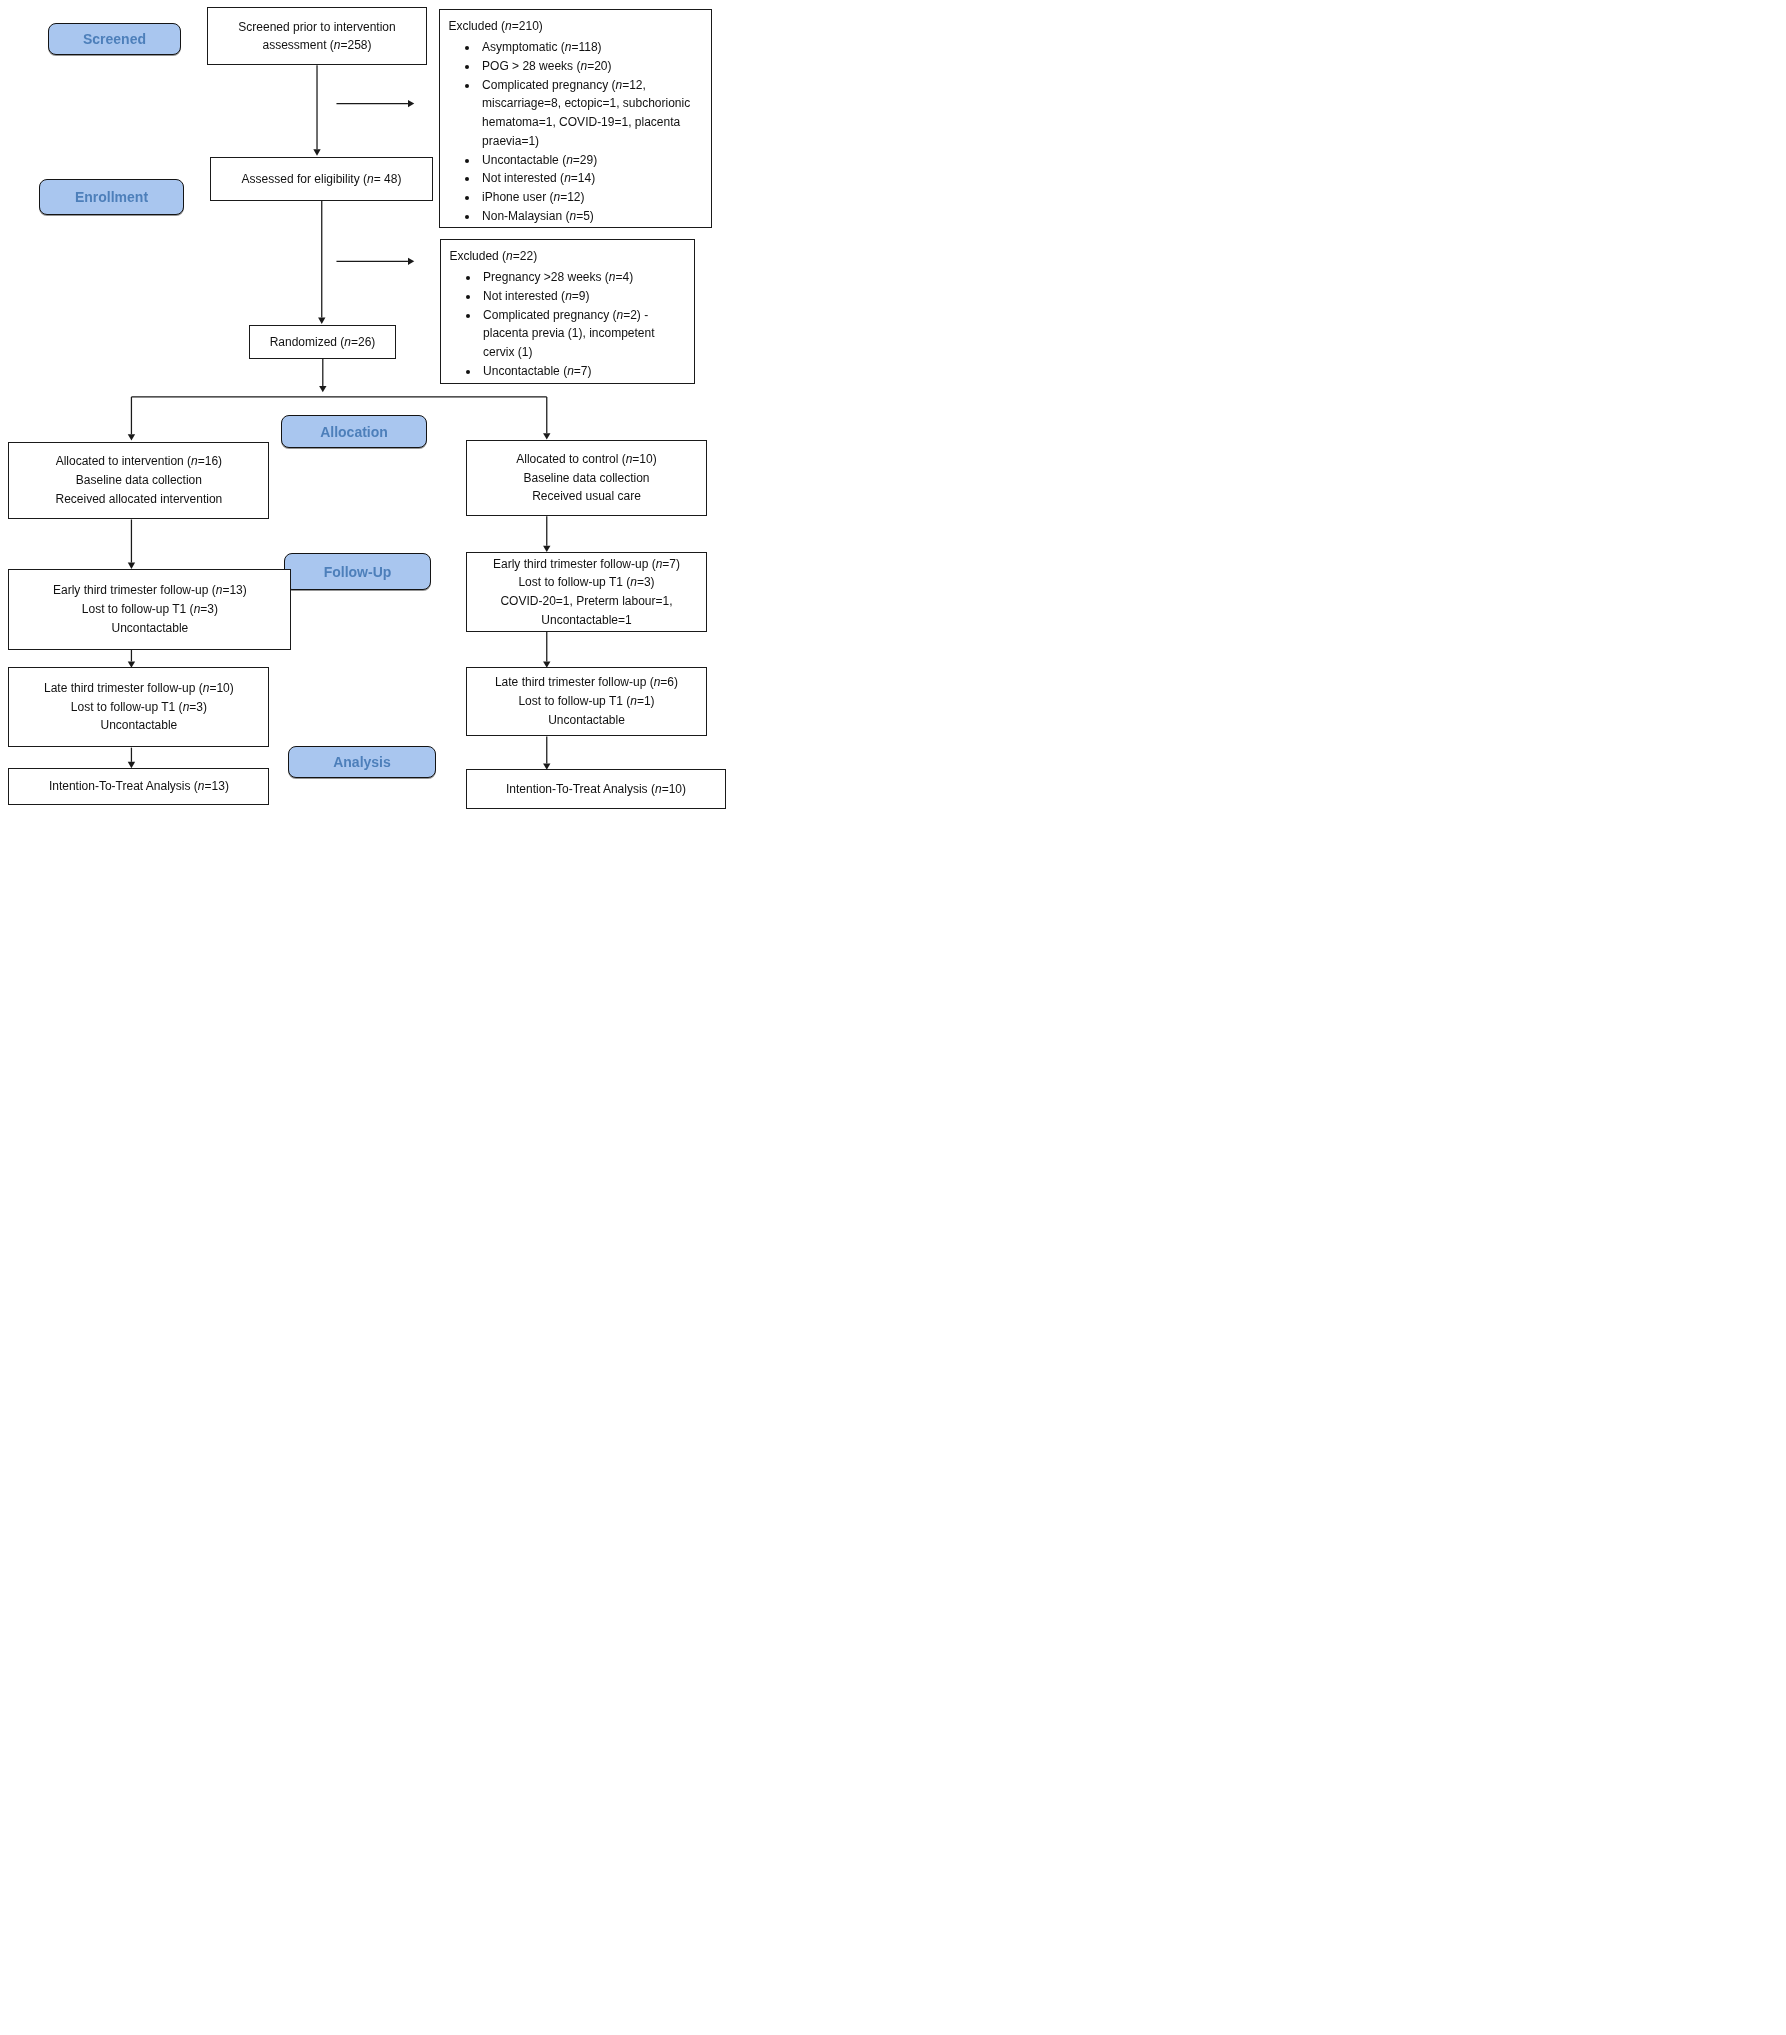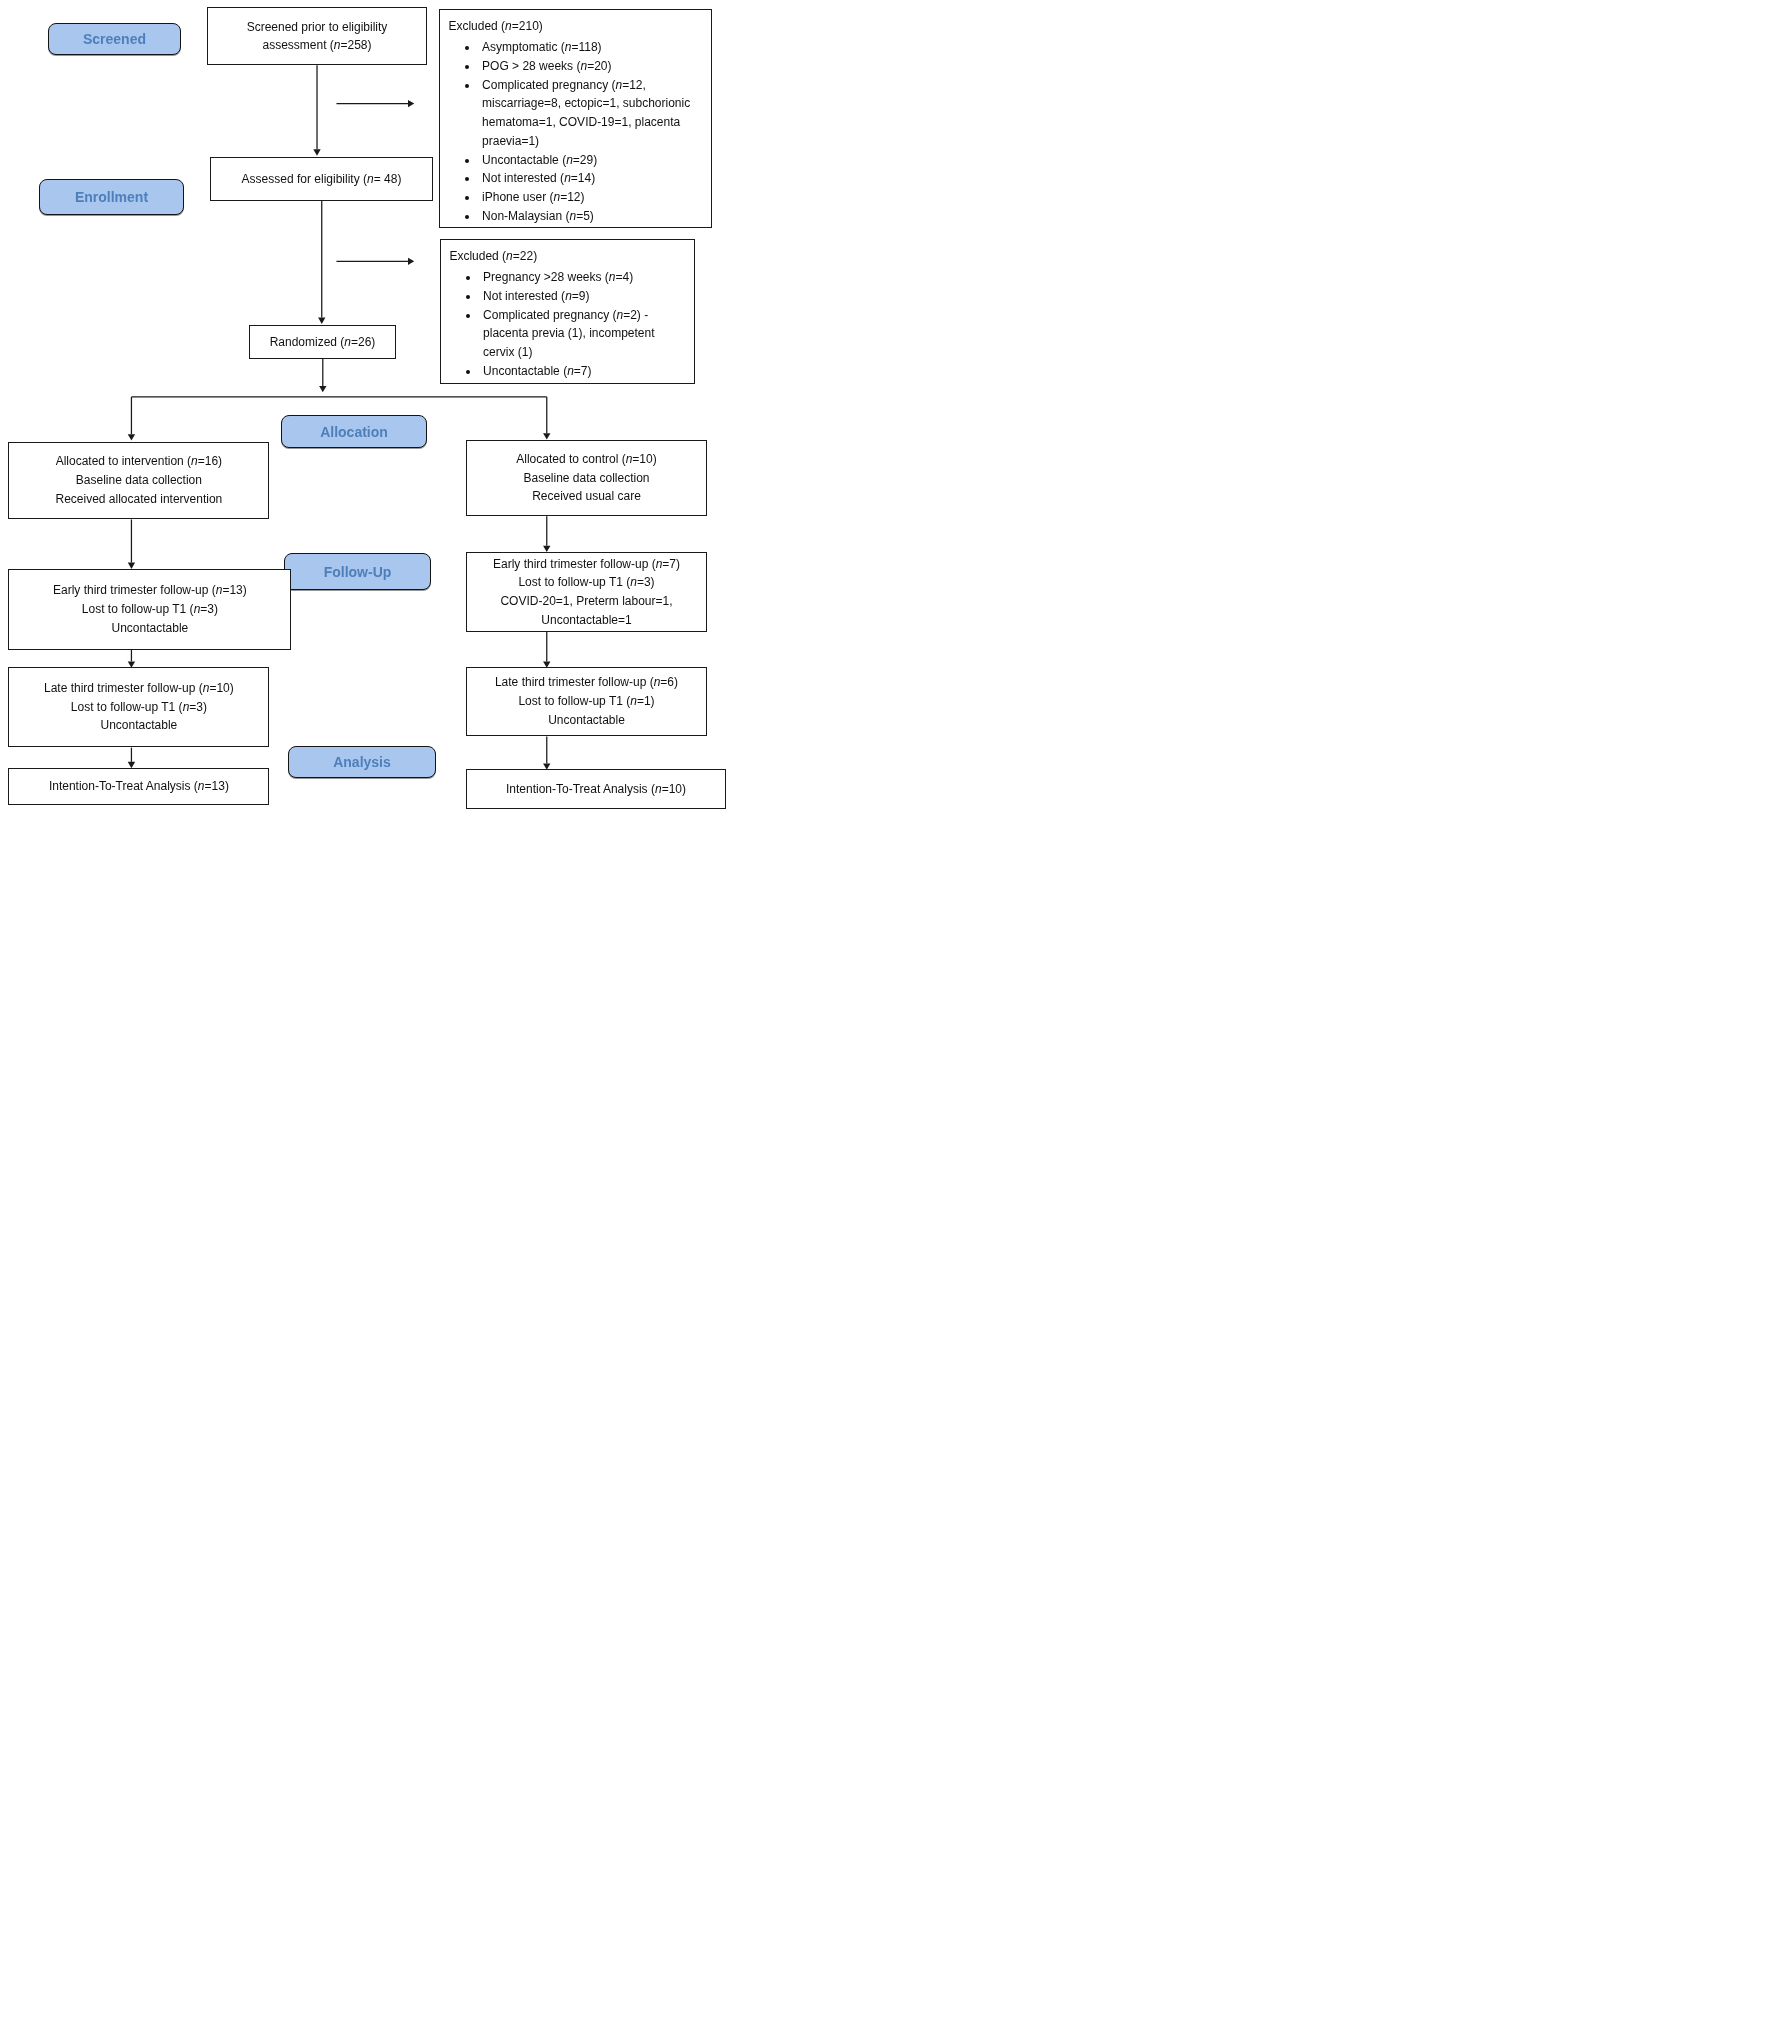--- a/index.html
+++ b/index.html
@@ -115,21 +115,21 @@
     </g>
   </svg>
 
   <div class="stage" style="left:48px;top:23px;width:133px;height:32px">Screened</div>
   <div class="stage" style="left:39px;top:179px;width:145px;height:36px">Enrollment</div>
   <div class="stage" style="left:281px;top:415px;width:146px;height:33px">Allocation</div>
   <div class="stage" style="left:284px;top:553px;width:147px;height:37px">Follow-Up</div>
   <div class="stage" style="left:288px;top:746px;width:148px;height:32px">Analysis</div>
 
   <div class="fbox center" style="left:207px;top:7.4px;width:220px;height:58px">
-      <div class="line">Screened prior to eligibility</div>
+      <div class="line">Screened prior to intervention</div>
       <div class="line">assessment (<i>n</i>=258)</div>
     </div>
   <div class="fbox center" style="left:210px;top:157px;width:223px;height:44px">
       <div class="line">Assessed for eligibility (<i>n</i>= 48)</div>
     </div>
   <div class="fbox center" style="left:249px;top:325px;width:147px;height:34px">
       <div class="line">Randomized (<i>n</i>=26)</div>
     </div>
 
   <div class="fbox excl" style="left:439px;top:9px;width:273px;height:219px">

